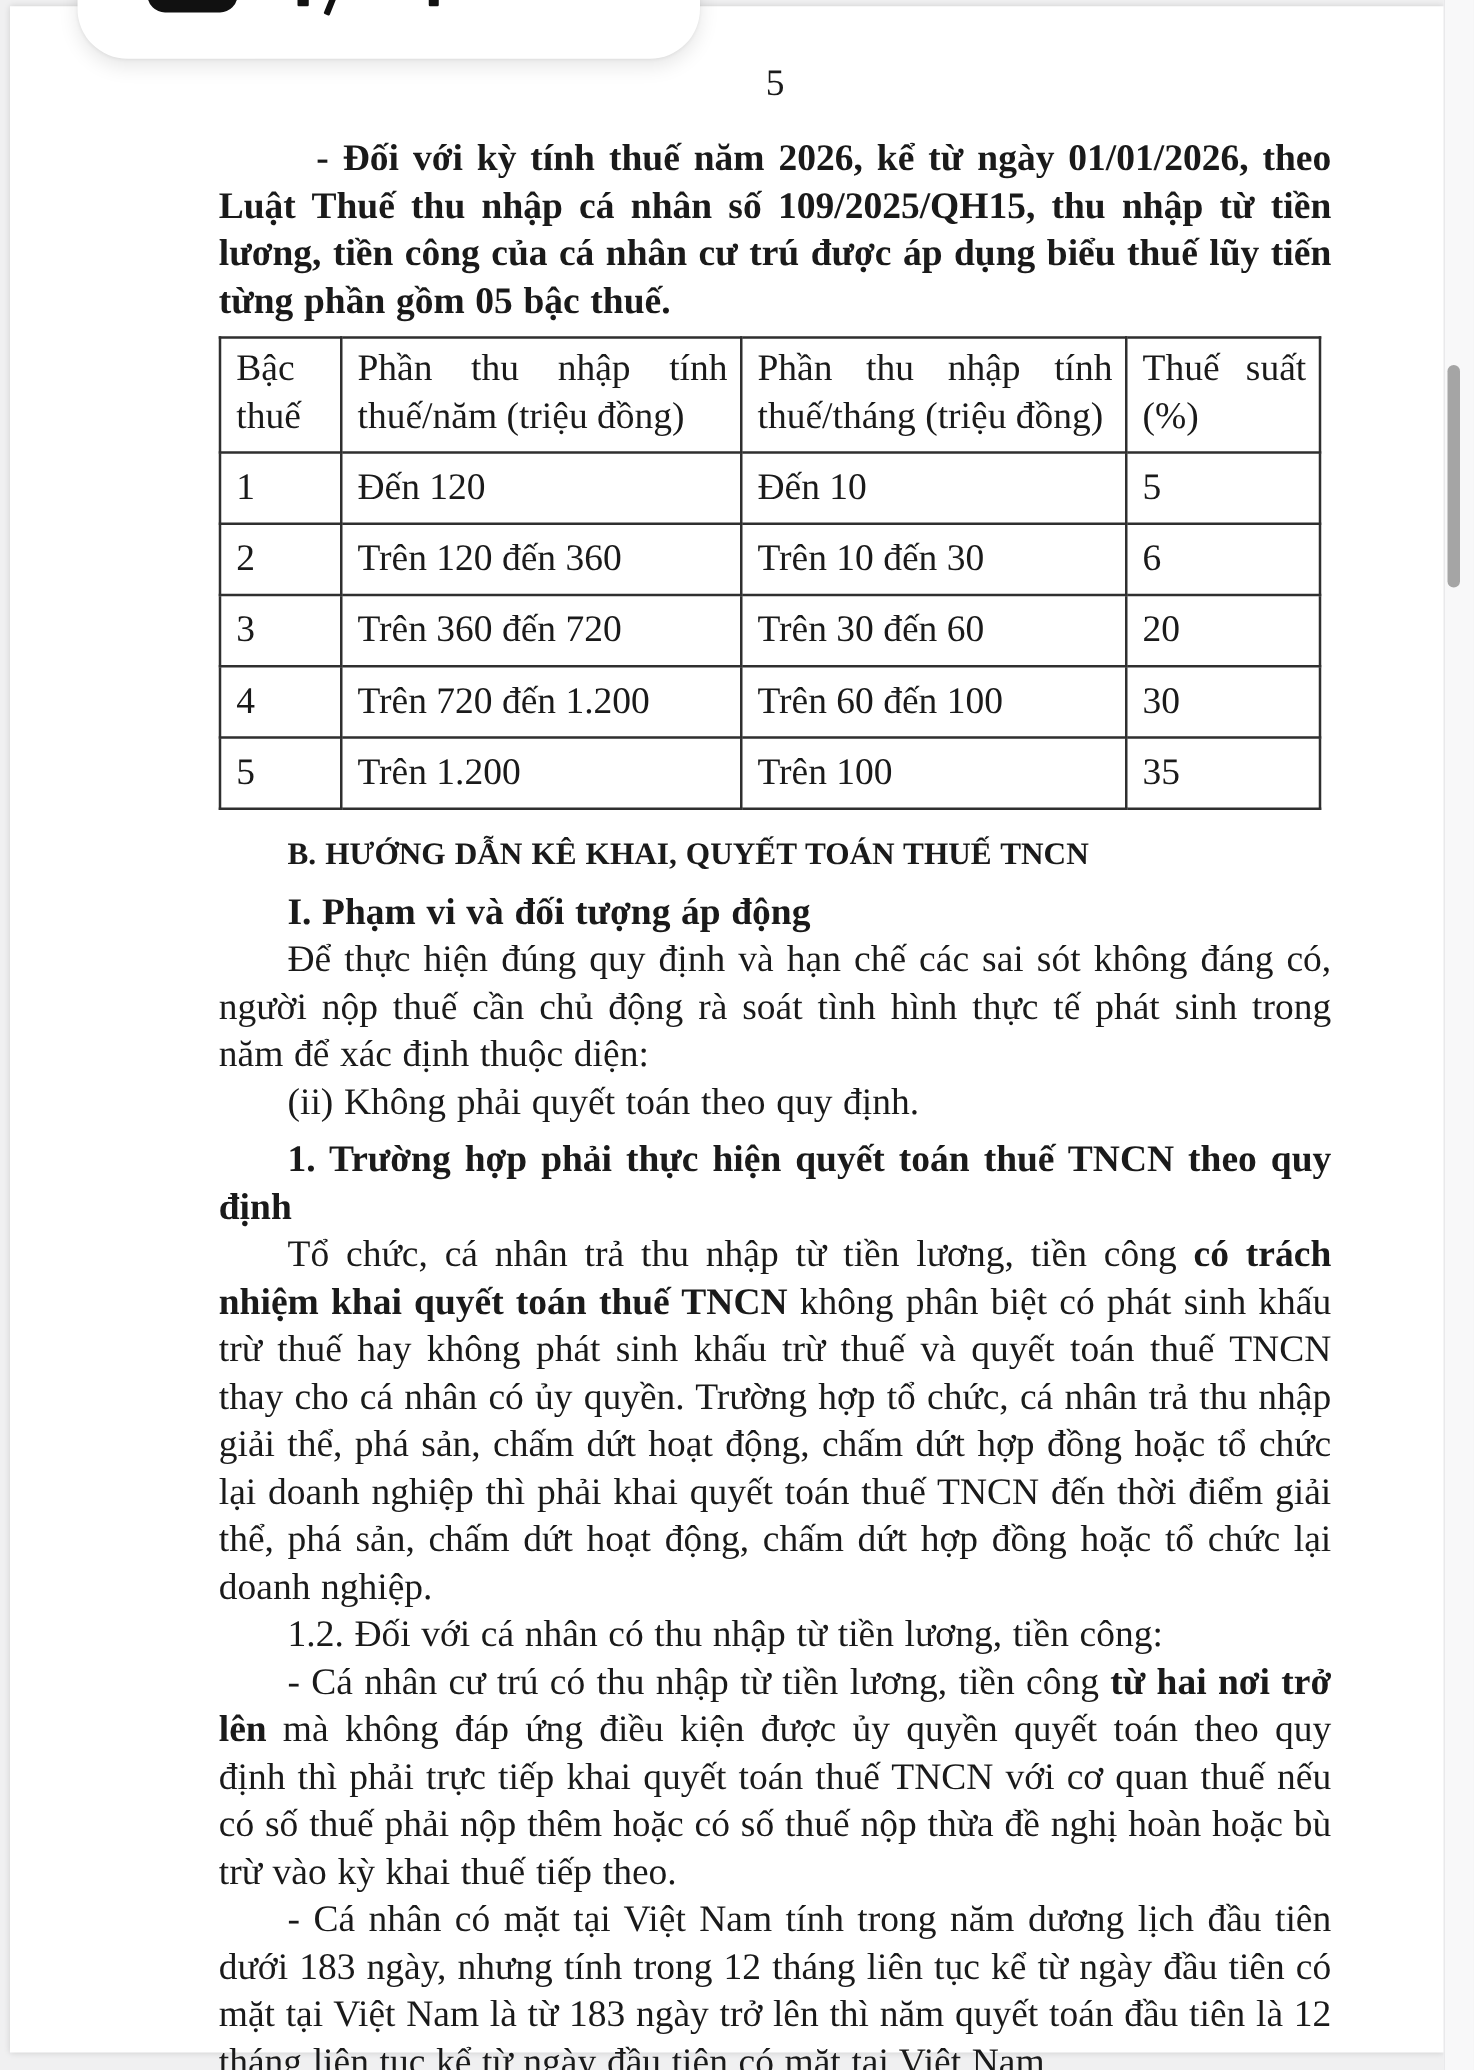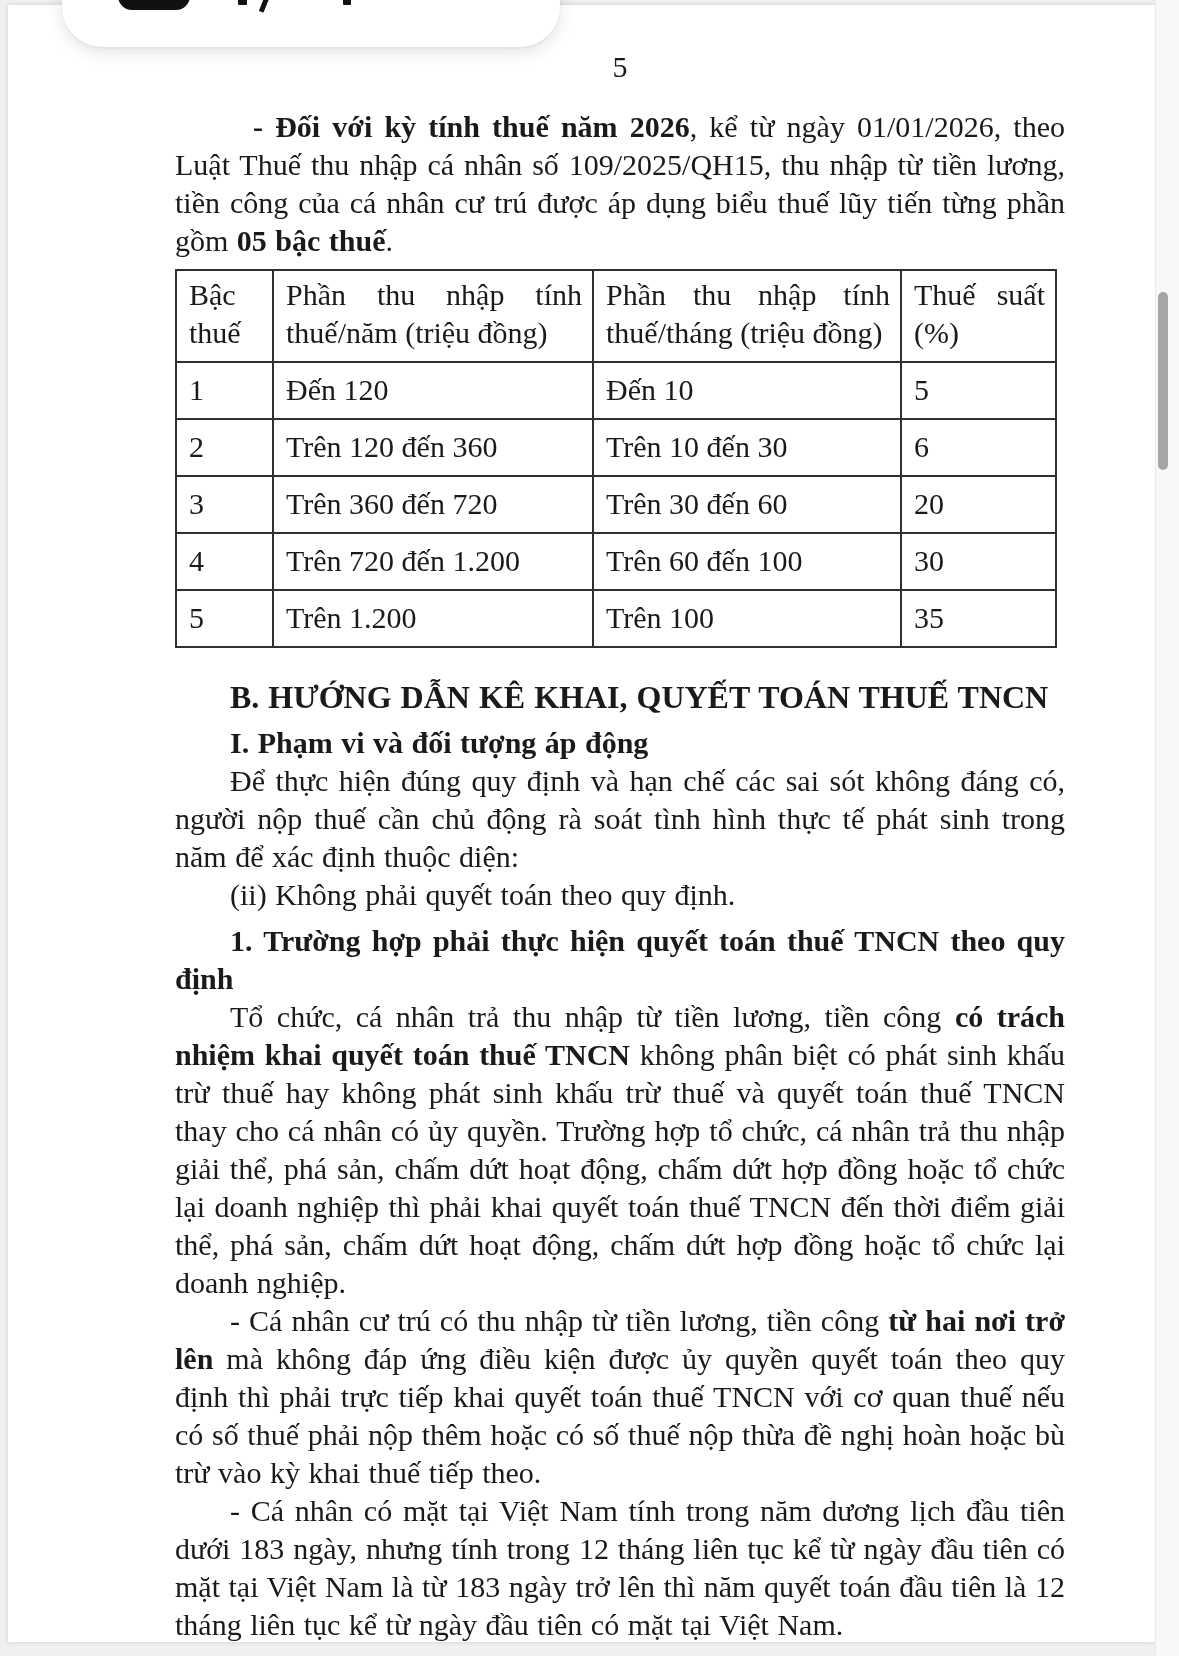--- a/index.html
+++ b/index.html
@@ -21,22 +21,22 @@
 
   .pageno{margin:0;text-align:center;font-size:30px;line-height:38px;}
 
   .para{
     margin:0;font-size:30px;line-height:38px;
     text-align:justify;text-indent:55px;
     word-spacing:1px;
   }
   .para.bold{font-weight:bold;}
   .para.bold{margin-top:8px;}
-  .para.large{font-size:32px;margin-top:30px;}
-  .intro{text-indent:78px;margin-top:22px;}
+  .para.large{font-size:25px;margin-top:17px;}
+  .intro{text-indent:78px;margin-top:22px;font-weight:bold;}
 
   
   table.tax{
     border-collapse:collapse;table-layout:fixed;
     width:880px;margin-top:9px;
     font-size:30px;line-height:38px;
   }
   table.tax col.c1{width:97px;}
   table.tax col.c2{width:320px;}
   table.tax col.c3{width:308px;}
@@ -142,20 +142,21 @@
           </tbody>
       </table>
 
       <div id="blocks">
           <p class="para bold large">B. HƯỚNG DẪN KÊ KHAI, QUYẾT TOÁN THUẾ TNCN</p>
           <p class="para bold">I. Phạm vi và đối tượng áp động</p>
           <p class="para">Để thực hiện đúng quy định và hạn chế các sai sót không đáng có, người nộp thuế cần chủ động rà soát tình hình thực tế phát sinh trong năm để xác định thuộc diện:</p>
           <p class="para">(ii) Không phải quyết toán theo quy định.</p>
           <p class="para bold">1. Trường hợp phải thực hiện quyết toán thuế TNCN theo quy định</p>
           <p class="para"><span>Tổ chức, cá nhân trả thu nhập từ tiền lương, tiền công </span><b>có trách nhiệm khai quyết toán thuế TNCN</b><span> không phân biệt có phát sinh khấu trừ thuế hay không phát sinh khấu trừ thuế và quyết toán thuế TNCN thay cho cá nhân có ủy quyền. Trường hợp tổ chức, cá nhân trả thu nhập giải thể, phá sản, chấm dứt hoạt động, chấm dứt hợp đồng hoặc tổ chức lại doanh nghiệp thì phải khai quyết toán thuế TNCN đến thời điểm giải thể, phá sản, chấm dứt hoạt động, chấm dứt hợp đồng hoặc tổ chức lại doanh nghiệp.</span></p>
+          <p class="para">1.2. Đối với cá nhân có thu nhập từ tiền lương, tiền công:</p>
           <p class="para"><span>- Cá nhân cư trú có thu nhập từ tiền lương, tiền công </span><b>từ hai nơi trở lên</b><span> mà không đáp ứng điều kiện được ủy quyền quyết toán theo quy định thì phải trực tiếp khai quyết toán thuế TNCN với cơ quan thuế nếu có số thuế phải nộp thêm hoặc có số thuế nộp thừa đề nghị hoàn hoặc bù trừ vào kỳ khai thuế tiếp theo.</span></p>
           <p class="para">- Cá nhân có mặt tại Việt Nam tính trong năm dương lịch đầu tiên dưới 183 ngày, nhưng tính trong 12 tháng liên tục kể từ ngày đầu tiên có mặt tại Việt Nam là từ 183 ngày trở lên thì năm quyết toán đầu tiên là 12 tháng liên tục kể từ ngày đầu tiên có mặt tại Việt Nam.</p>
         </div>
 
     </div>
   </div>
 
   <div class="right-gutter"></div>
   <div class="scroll-thumb"></div>
 

